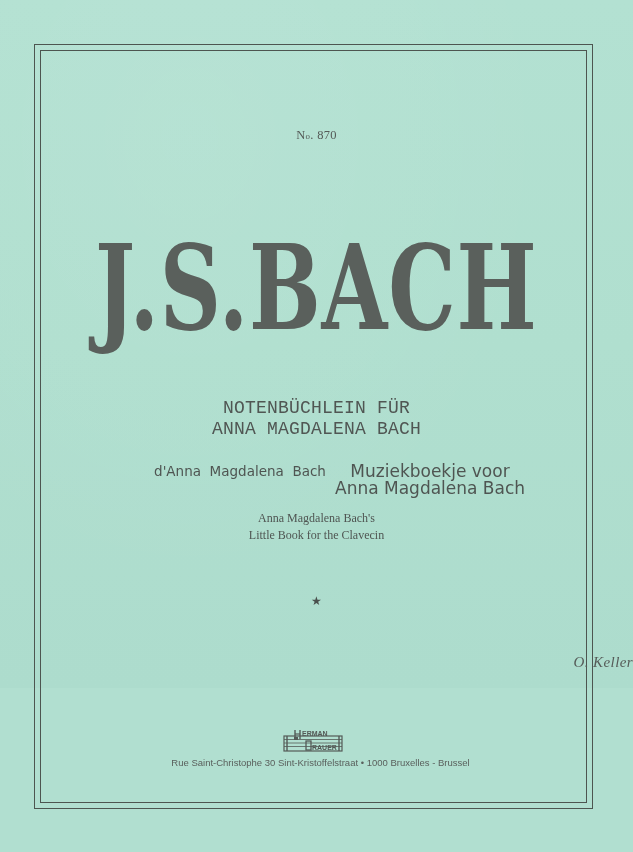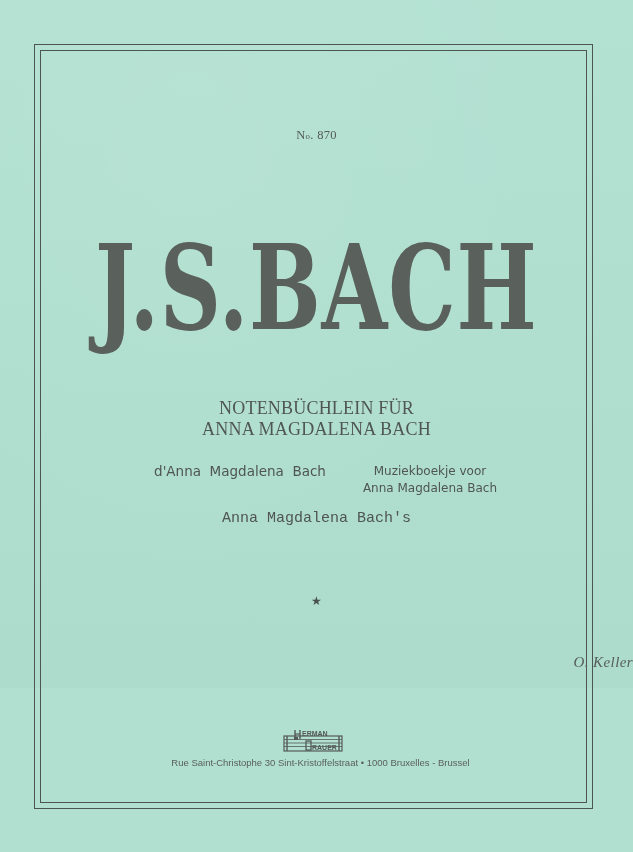--- a/index.html
+++ b/index.html
@@ -63,21 +63,21 @@
       transform: scaleX(0.72);
       transform-origin: 316px 50%;
       letter-spacing: 1px;
       white-space: nowrap;
     }
     .subtitle-de {
       position: absolute;
       left: 0; width: 633px;
       top: 398px;
       text-align: center;
-      font-family: Liberation Serif, serif;
+      font-family: Liberation Mono, monospace;
       font-size: 18px;
       line-height: 21px;
       color: #505653;
       letter-spacing: 0.2px;
     }
     .subtitle-de div { white-space: nowrap; }
     .col-fr {
       position: absolute;
       left: 140px; width: 200px;
       top: 463px;
@@ -86,31 +86,31 @@
       font-size: 13.5px;
       line-height: 17px;
       color: #4f5552;
     }
     .col-nl {
       position: absolute;
       left: 335px; width: 190px;
       top: 463px;
       text-align: center;
       font-family: "DejaVu Sans", sans-serif;
-      font-size: 12px;
+      font-size: 17px;
       line-height: 17px;
       color: #4f5552;
     }
     .col-en {
       position: absolute;
       left: 0; width: 633px;
       top: 510px;
       text-align: center;
-      font-family: Liberation Mono, monospace;
-      font-size: 15px;
+      font-family: Liberation Serif, serif;
+      font-size: 12px;
       line-height: 17px;
       color: #4f5552;
     }
     .col-fr div, .col-nl div, .col-en div { white-space: nowrap; }
     .star {
       position: absolute;
       left: 0; width: 633px;
       top: 594px;
       text-align: center;
       font-size: 12px;
@@ -165,20 +165,21 @@
     <div style="white-space:pre;">d'Anna  Magdalena  Bach</div>
   </div>
 
   <div class="col-nl">
     <div>Muziekboekje voor</div>
     <div>Anna Magdalena Bach</div>
   </div>
 
   <div class="col-en">
     <div>Anna Magdalena Bach's</div>
+    <div>Little Book for the Clavecin</div>
   </div>
 
   <div class="star">★</div>
 
   <div class="editor">O. Keller</div>
 
   <div class="logo">
     <svg width="60" height="24" viewBox="0 0 60 24">
 
       <rect x="1" y="7" width="58" height="15" fill="none" stroke="#545a57" stroke-width="1.2"></rect>

